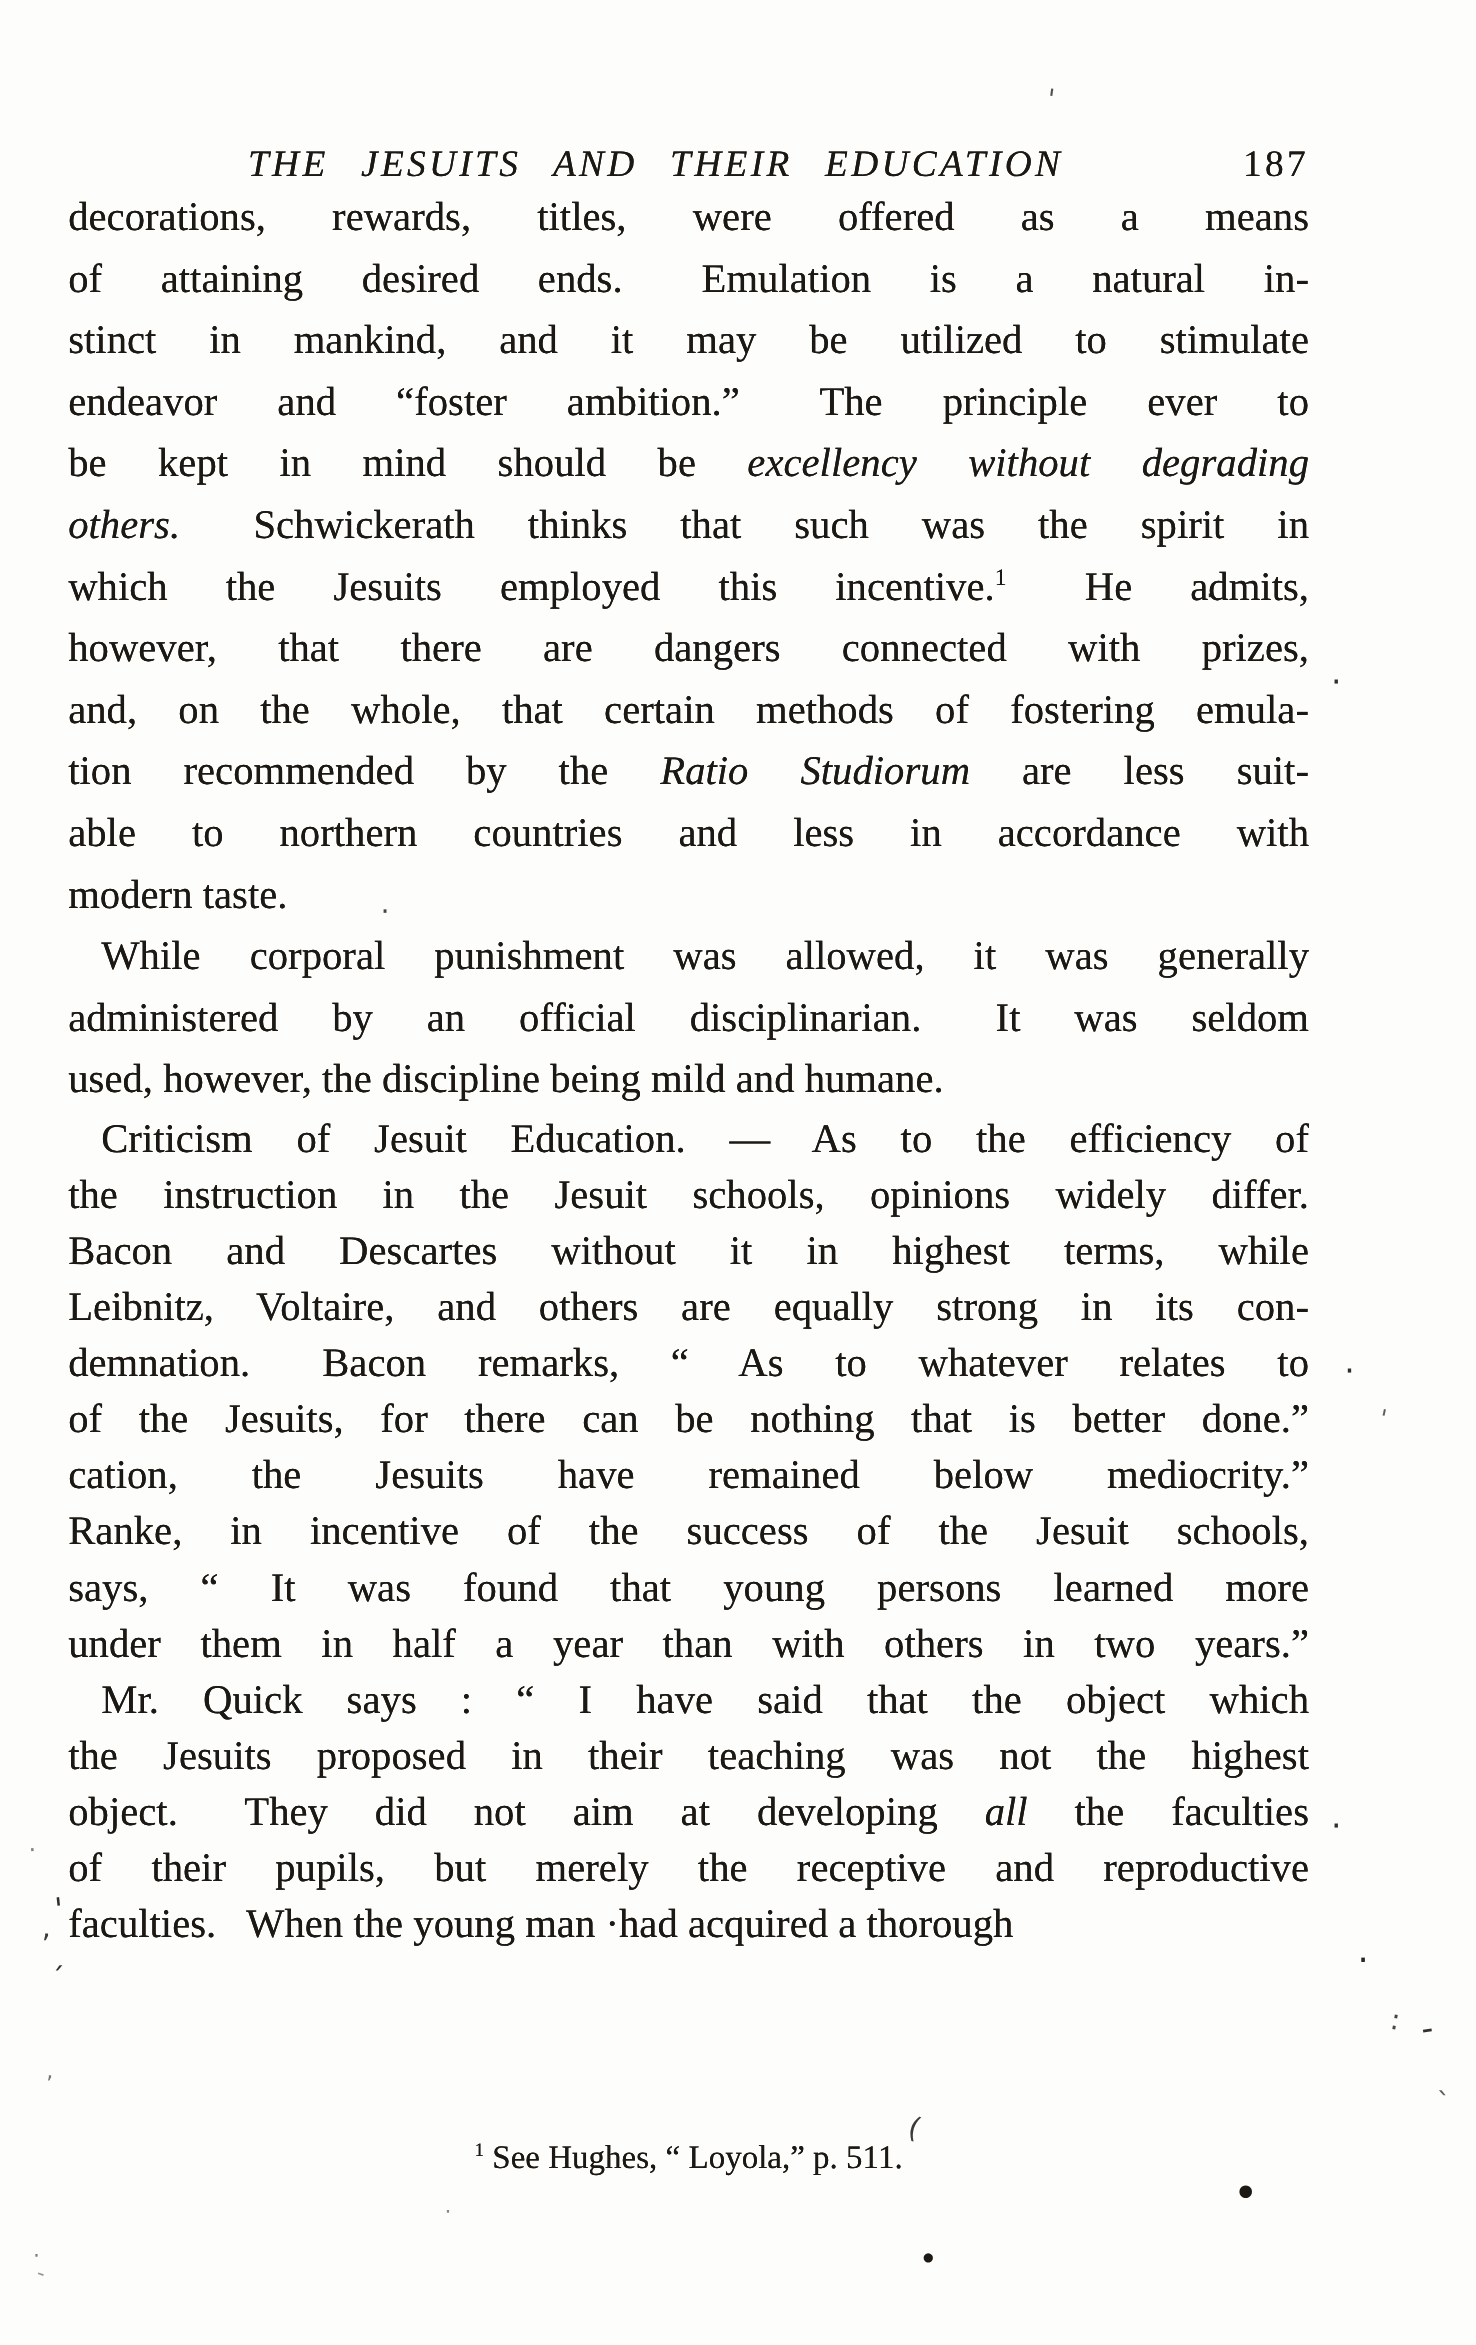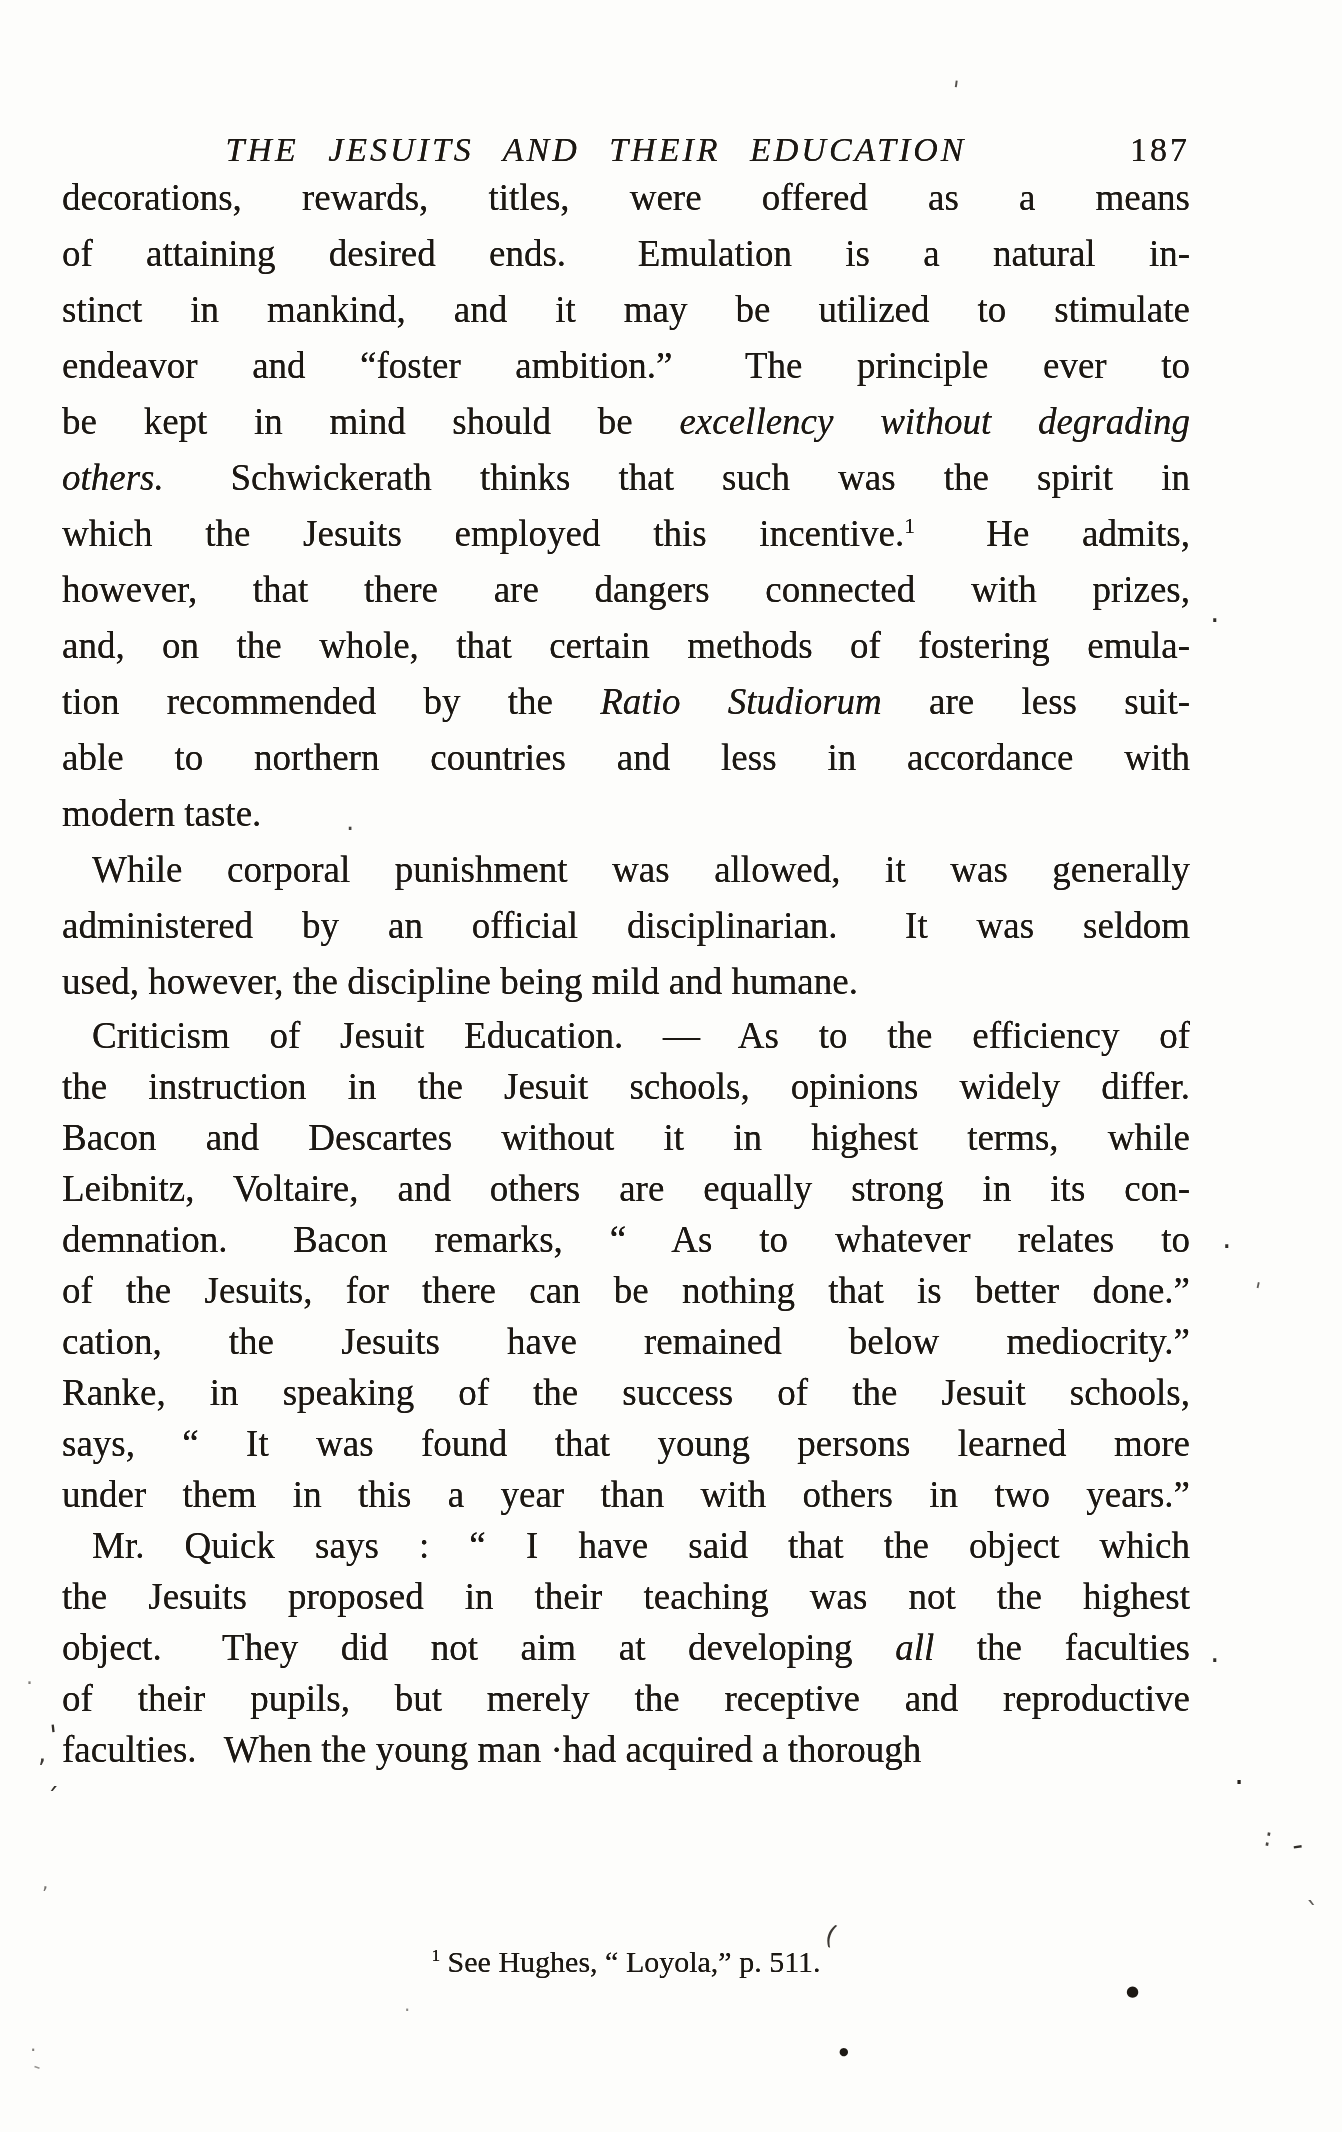--- a/index.html
+++ b/index.html
@@ -103,23 +103,23 @@
         <div class="line"><span>used, however, the discipline being mild and humane.</span></div>
       </div>
       <div class="para lead-b">
         <div class="line just indent"><span class="bd">Criticism of Jesuit Education.</span><span> — As to the efficiency of</span></div>
         <div class="line just"><span>the instruction in the Jesuit schools, opinions widely differ.</span></div>
         <div class="line just"><span>Bacon and Descartes without it in highest terms, while</span></div>
         <div class="line just"><span>Leibnitz, Voltaire, and others are equally strong in its con-</span></div>
         <div class="line just"><span>demnation.  Bacon remarks, “ As to whatever relates to</span></div>
         <div class="line just"><span>of the Jesuits, for there can be nothing that is better done.”</span></div>
         <div class="line just"><span>cation, the Jesuits have remained below mediocrity.”</span></div>
-        <div class="line just"><span>Ranke, in speaking of the success of the Jesuit schools,</span></div>
+        <div class="line just"><span>Ranke, in incentive of the success of the Jesuit schools,</span></div>
         <div class="line just"><span>says, “ It was found that young persons learned more</span></div>
-        <div class="line just"><span>under them in this a year than with others in two years.”</span></div>
+        <div class="line just"><span>under them in half a year than with others in two years.”</span></div>
       </div>
       <div class="para lead-b">
         <div class="line just indent"><span>Mr. Quick says : “ I have said that the object which</span></div>
         <div class="line just"><span>the Jesuits proposed in their teaching was not the highest</span></div>
         <div class="line just"><span>object.  They did not aim at developing </span><span class="it">all</span><span> the faculties</span></div>
         <div class="line just"><span>of their pupils, but merely the receptive and reproductive</span></div>
         <div class="line"><span>faculties.  When the young man ·had acquired a thorough</span></div>
       </div>
     </div>
 

